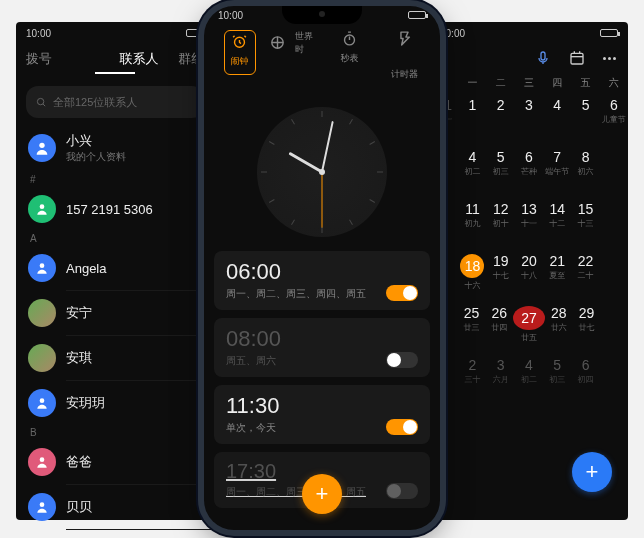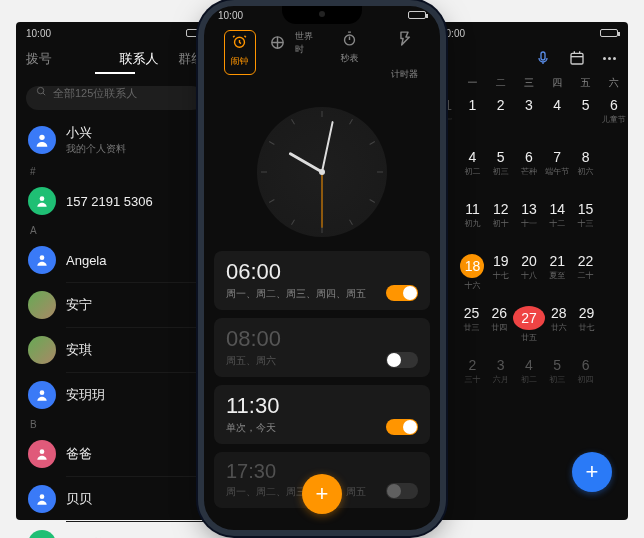--- a/index.html
+++ b/index.html
@@ -10,21 +10,21 @@
   .phone { position:absolute; background:#0d0d0d; color:#ddd; }
   .status { height:22px; display:flex; align-items:center; justify-content:space-between; padding:0 10px; font-size:10px; color:#ccc; }
   .bat { width:18px; height:8px; border:1px solid #ccc; border-radius:2px; position:relative; }
   .bat::after { content:""; position:absolute; right:-3px; top:2px; width:2px; height:4px; background:#ccc; }
 
   
   .left { left:16px; top:22px; width:198px; height:498px; border-radius:4px 0 0 4px; }
   .tabs-row { display:flex; justify-content:space-around; font-size:13px; height:30px; align-items:center; color:#888; }
   .tabs-row .active { color:#fff; position:relative;padding-left:48px; }
   .tabs-row .active::after { content:""; position:absolute; left:50%; transform:translateX(-50%); bottom:-6px; width:40px; height:2px; background:#fff; }
-  .search { margin:12px 10px 6px; height:24px; background:#1e1e1e; border-radius:12px; display:flex; padding:0 10px; color:#666; font-size:11px; gap:6px; }
+  .search { margin:12px 10px 6px; height:32px; background:#1e1e1e; border-radius:12px; display:flex; align-items:center; padding:0 10px; color:#666; font-size:11px; gap:6px; }
   .search svg { width:11px; height:11px; }
   .section-head { font-size:10px; color:#666; padding:2px 14px; }
   .contact { display:flex; align-items:center; padding:8px 12px; gap:10px; }
   .avatar { width:28px; height:28px; border-radius:50%; display:flex; align-items:center; justify-content:center; font-size:14px; color:#fff; flex-shrink:0; }
   .c-name { font-size:13px; color:#eee; }
   .c-sub { font-size:10px; color:#777; }
   .sep { height:1px; background:#1a1a1a; margin-left:50px; }
 
   
   .right { right:16px; top:22px; width:198px; height:498px; border-radius:0 4px 4px 0; background:#0d0d0d; }
@@ -34,21 +34,21 @@
   .dots span { width:3px; height:3px; background:#ccc; border-radius:50%; }
   .wk { display:flex; font-size:10px; color:#888; padding:8px 0 4px; }
   .wk div { flex:1; text-align:center; }
   .grid-row { display:flex; padding:4px 0; }
   .cell { flex:1; text-align:center; position:relative; height:44px; }
   .cell .dn { font-size:14px; color:#eee; line-height:1; }
   .cell .sub { font-size:8px; color:#666; margin-top:2px; }
   .cell.dim .dn { color:#555; }
   .cell.dim .sub { color:#444; }
   .cell.today .dn { background:#ff9500; color:#fff; width:24px; height:24px; line-height:24px; border-radius:50%; display:inline-block; }
-  .cell.sel .dn { background:#ef4444; color:#fff; width:32px; height:24px; line-height:24px; border-radius:50%; display:inline-block; }
+  .cell.sel .dn { background:#b91c1c; color:#fff; width:32px; height:24px; line-height:24px; border-radius:50%; display:inline-block; }
   .fab-blue { position:absolute; right:16px; bottom:28px; width:40px; height:40px; border-radius:50%; background:#2a7af7; display:flex; align-items:center; justify-content:center; color:#fff; font-size:22px; box-shadow:0 2px 6px rgba(42,122,247,.4); }
 
   
   .center { left:50%; top:6px; transform:translateX(-50%); width:236px; height:524px; background:#0d0d0d; border-radius:30px; box-shadow:0 0 0 6px #2a3340, 0 0 0 8px #0a1020, 0 8px 30px rgba(0,0,0,.5); overflow:hidden; }
   .notch { position:absolute; top:0; left:50%; transform:translateX(-50%); width:80px; height:18px; background:#000; border-radius:0 0 14px 14px; z-index:5; }
   .notch::after { content:""; position:absolute; left:50%; top:5px; transform:translateX(-50%); width:6px; height:6px; border-radius:50%; background:#222; }
   .center .status { position:absolute; top:1px; left:0; right:0; padding:0 14px; height:16px; }
   .tabs2 { display:flex; padding:24px 10px 8px; gap:4px; }
   .tab2 { flex:1; display:flex; flex-direction:column; align-items:center; gap:3px; font-size:9px; color:#888; }
   .tab2 svg { width:17px; height:17px; }
@@ -68,21 +68,21 @@
   .alarm.off .t { color:#555; }
   .alarm.off .d { color:#555; }
   .toggle { width:32px; height:16px; border-radius:10px; position:relative; }
   .toggle.on { background:#ff9500; }
   .toggle.off { background:#333; }
   .toggle::after { content:""; position:absolute; top:1px; width:14px; height:14px; border-radius:50%; background:#fff; }
   .toggle.on::after { right:1px; }
   .toggle.off::after { left:1px; }
   .toggle.off.dark::after { background:#666; }
   .fab-orange { position:absolute; left:50%; bottom:16px; transform:translateX(-50%); width:40px; height:40px; border-radius:50%; background:#ff9500; display:flex; align-items:center; justify-content:center; color:#fff; font-size:22px; box-shadow:0 2px 8px rgba(255,149,0,.4); z-index:3; }
-  .alarm.last { opacity:.95; }
+  .alarm.last { opacity:.95;text-decoration:underline; }
   .alarm.last .lft .t { font-size:20px; }
 </style>
 </head>
 <body>
 
 <div class="board">
 
   <div class="phone left">
     <div class="status">
       <span>10:00</span>

